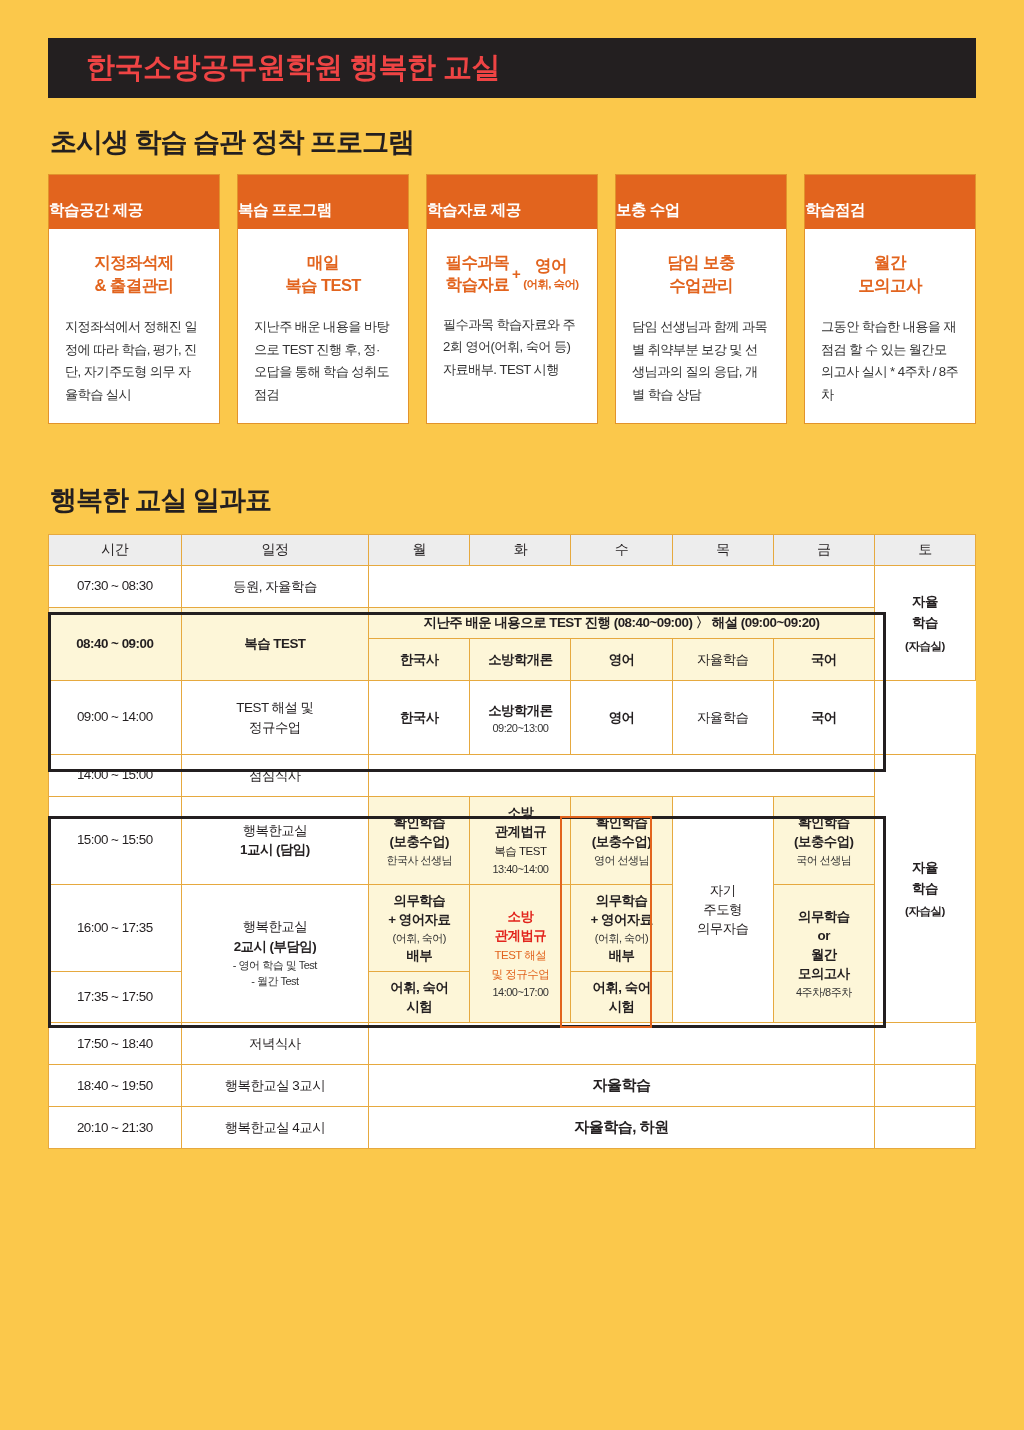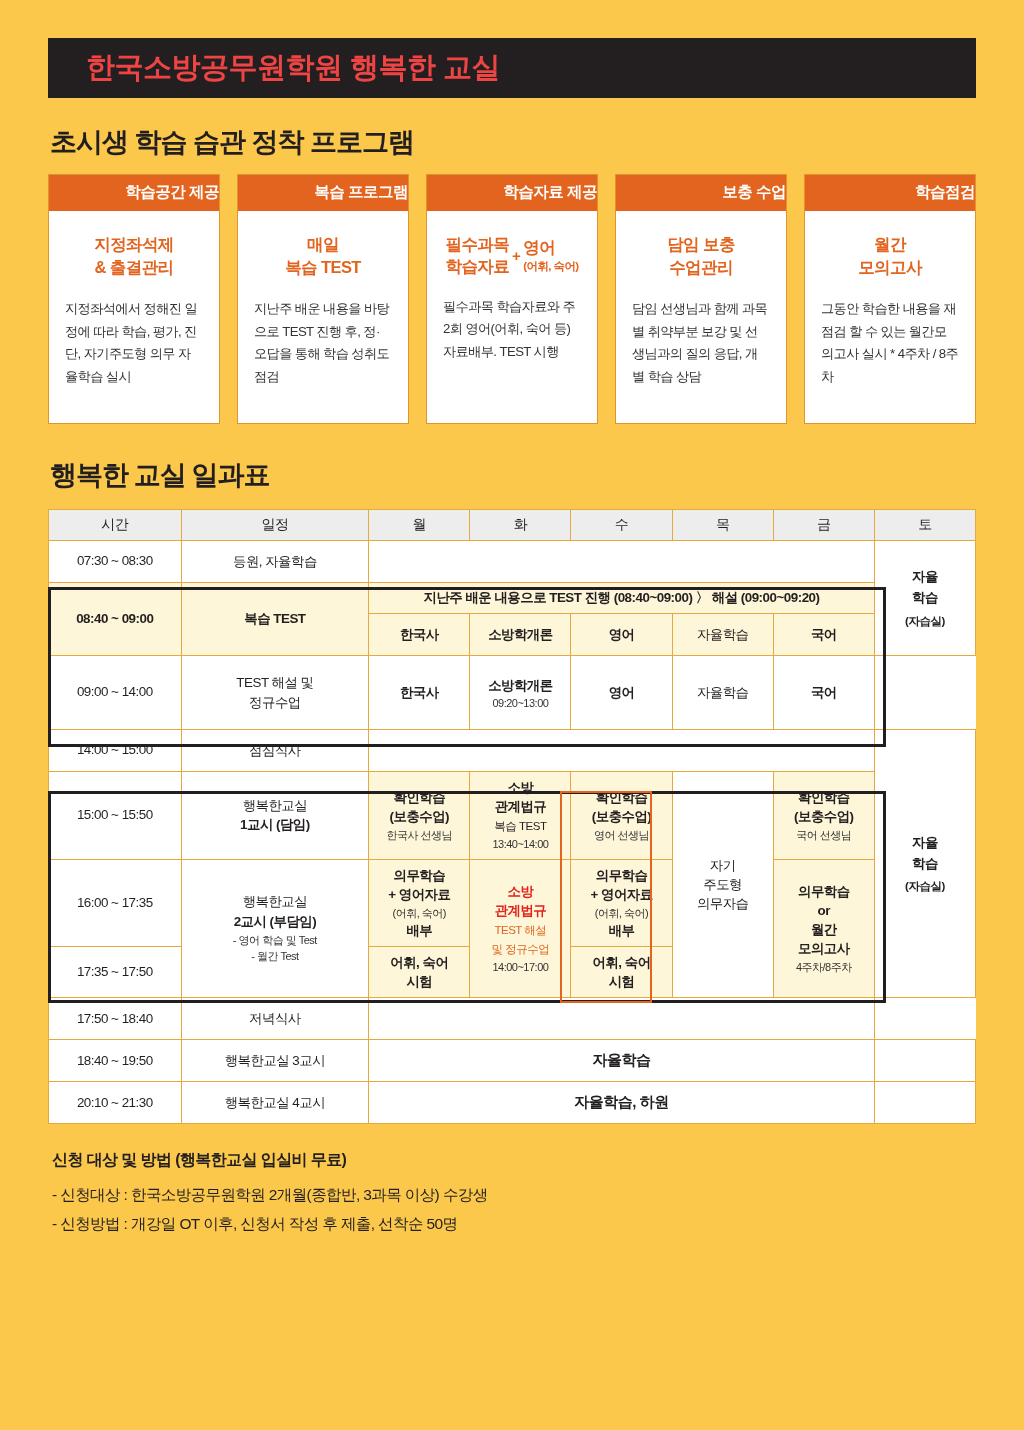--- a/index.html
+++ b/index.html
@@ -32,42 +32,42 @@
   }
 
   
   .section-title {
     font-size: 27px;
     font-weight: bold;
     color: #231f20;
     margin: 26px 0 14px 2px;
     letter-spacing: -1px;
   }
-  .section-title.second { margin-top: 33px; margin-bottom: 16px; font-family: Liberation Serif, serif; }
+  .section-title.second { margin-top: 58px; margin-bottom: 16px; }
 
   
   .cards {
     display: flex;
     gap: 17px;
   }
   .card {
     flex: 1;
     background: #ffffff;
     border: 1px solid #e2932c;
     display: flex;
     flex-direction: column;
     min-height: 250px;
   }
   .card-head {
     background: #e2641e;
     color: #ffffff;
-    text-align: right;
+    text-align: left;
     font-weight: bold;
     font-size: 15.5px;
-    padding: 7px 0 8px;
+    padding: 25px 0 8px;
     letter-spacing: -0.5px;
   }
   .card-sub {
     color: #e2641e;
     font-weight: bold;
     font-size: 16.5px;
     text-align: center;
     line-height: 1.42;
     padding: 22px 6px 0;
     letter-spacing: -0.6px;
@@ -75,21 +75,21 @@
   .card-sub .small { font-size: 11.5px; }
   .card-sub .plus { font-size: 15px; color: #e2641e; }
   .card-body {
     font-size: 13.2px;
     line-height: 1.72;
     color: #333;
     padding: 18px 16px 16px;
     letter-spacing: -0.6px;
   }
   .inline-row { display: flex; align-items: center; justify-content: center; gap: 3px; }
-  .inline-row .stack { display: flex; flex-direction: column; align-items: flex-start; line-height: 1.35; }
+  .inline-row .stack { display: flex; flex-direction: column; align-items: center; line-height: 1.35; }
 
   
   table.schedule {
     width: 100%;
     border-collapse: collapse;
     background: #ffffff;
     table-layout: fixed;
   }
   table.schedule th, table.schedule td {
     border: 1px solid #e6a93f;
@@ -402,19 +402,14 @@
         <td></td>
       </tr>
     </tbody>
   </table>
 
   <div class="overlay" style="left:0px; top:78px; width:838px; height:160px;"></div>
   <div class="overlay" style="left:0px; top:282px; width:838px; height:212px;"></div>
   <div class="overlay orange-box" style="left:512px; top:282px; width:92px; height:212px;"></div>
   </div>
 
-  <div class="footer">
-    <div class="f-title">신청 대상 및 방법 (행복한교실 입실비 무료)</div>
-    <div class="f-line">- 신청대상 : 한국소방공무원학원 2개월(종합반, 3과목 이상) 수강생</div>
-    <div class="f-line">- 신청방법 : 개강일 OT 이후, 신청서 작성 후 제출, 선착순 50명</div>
-  </div>
 
 </div>
 
 </body></html>

